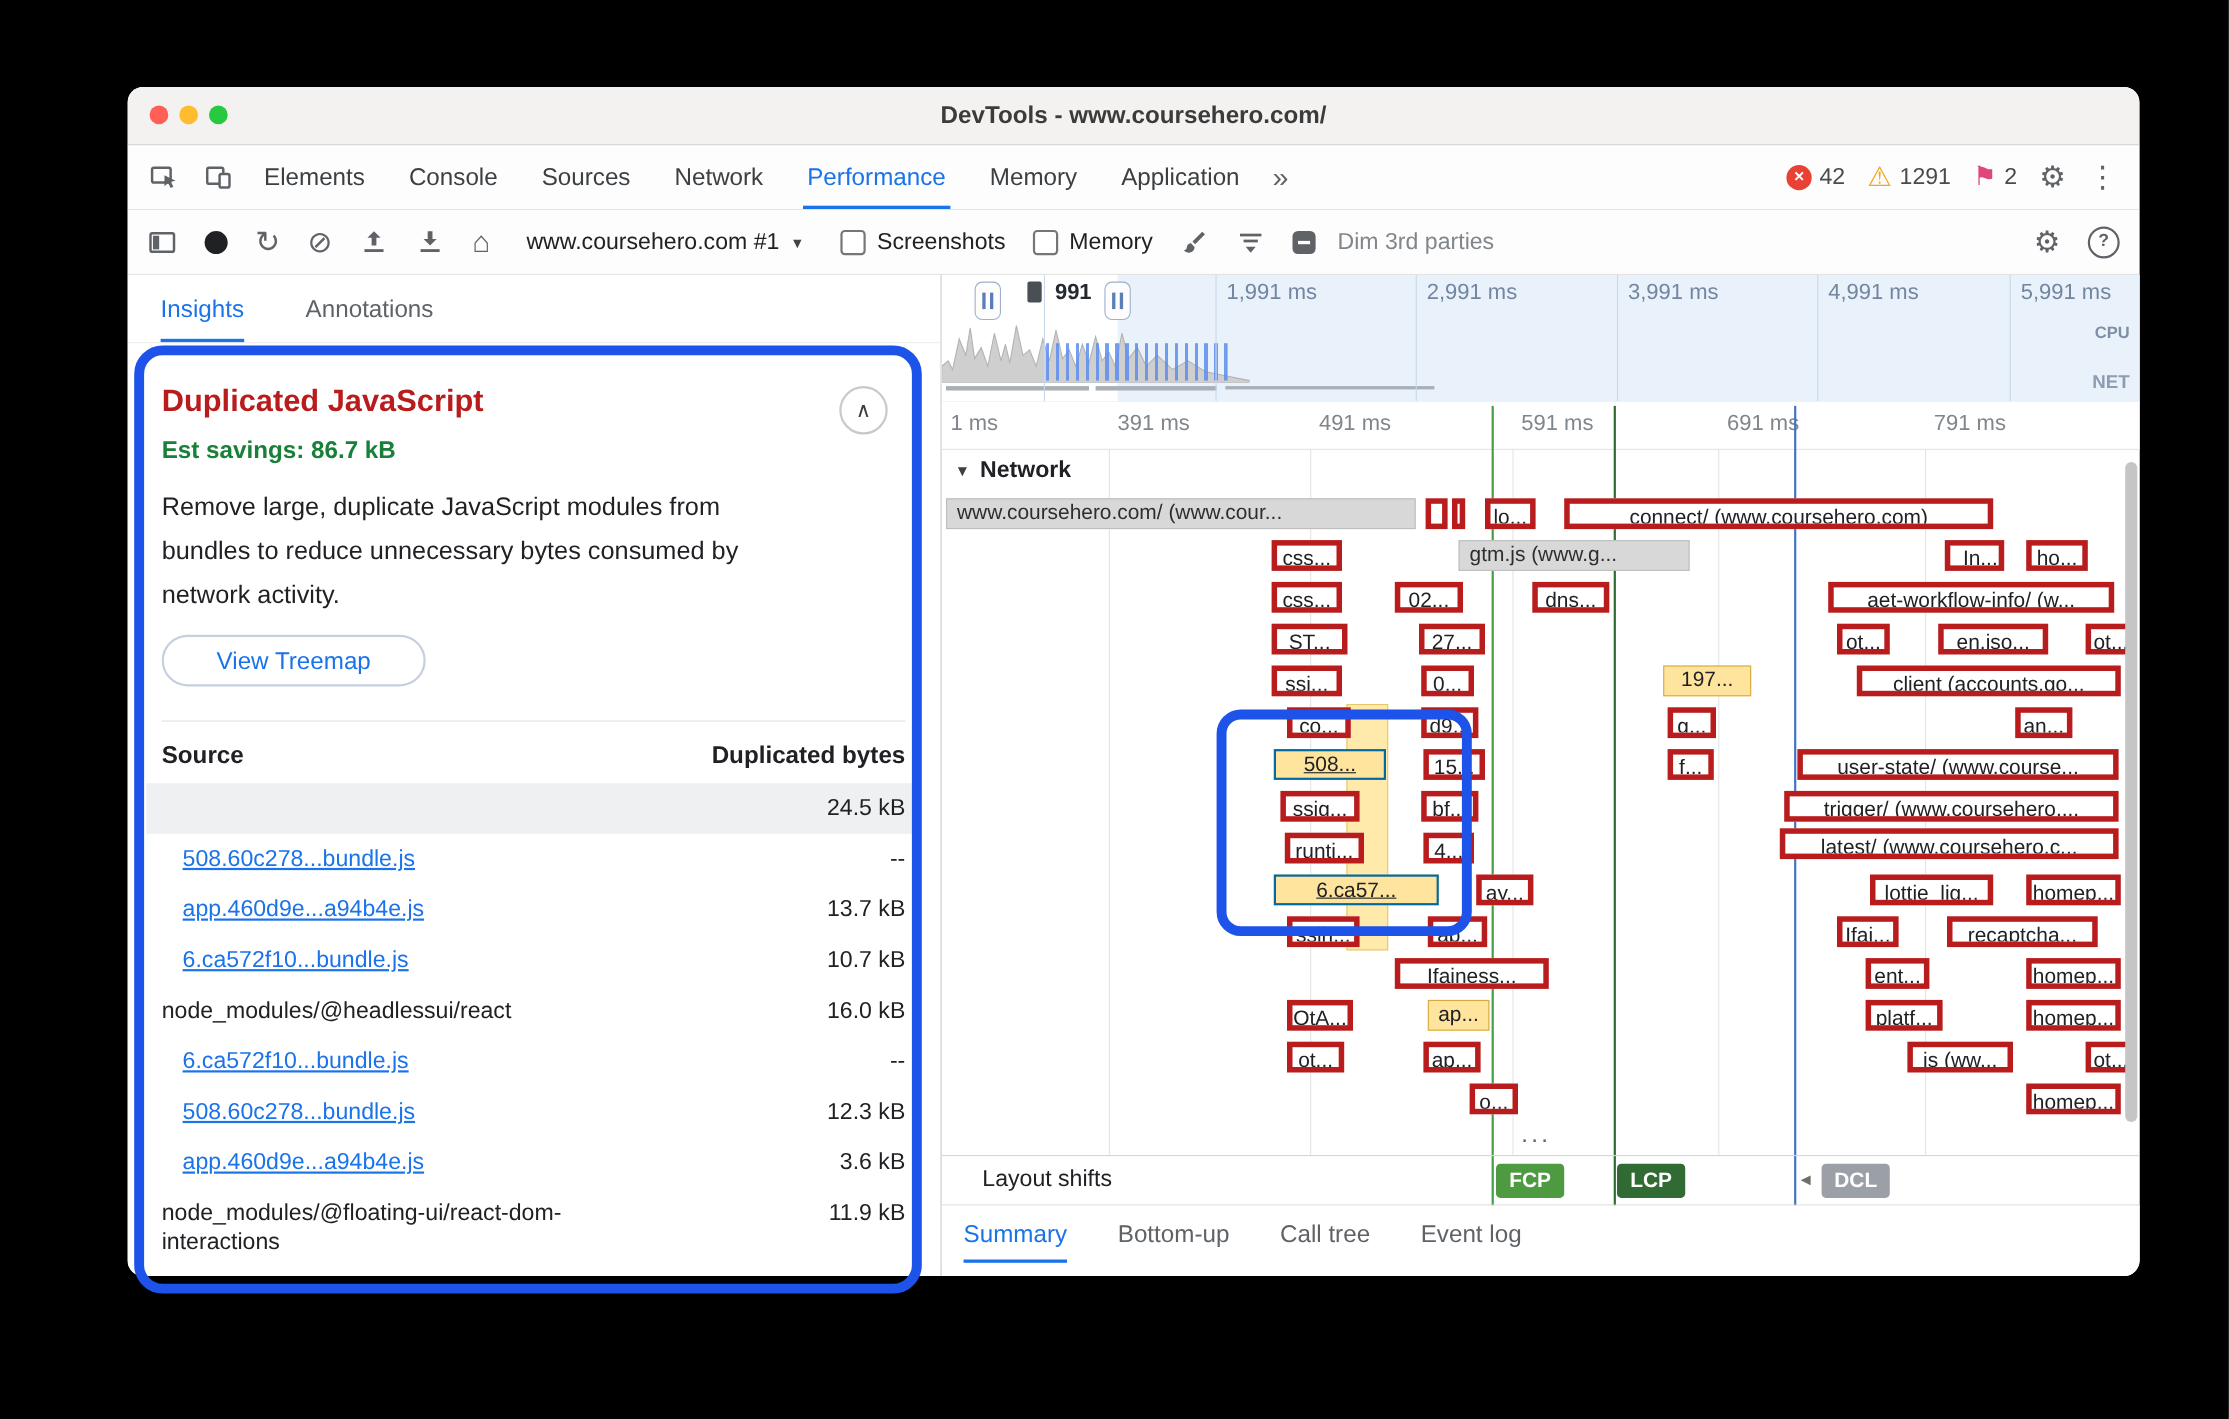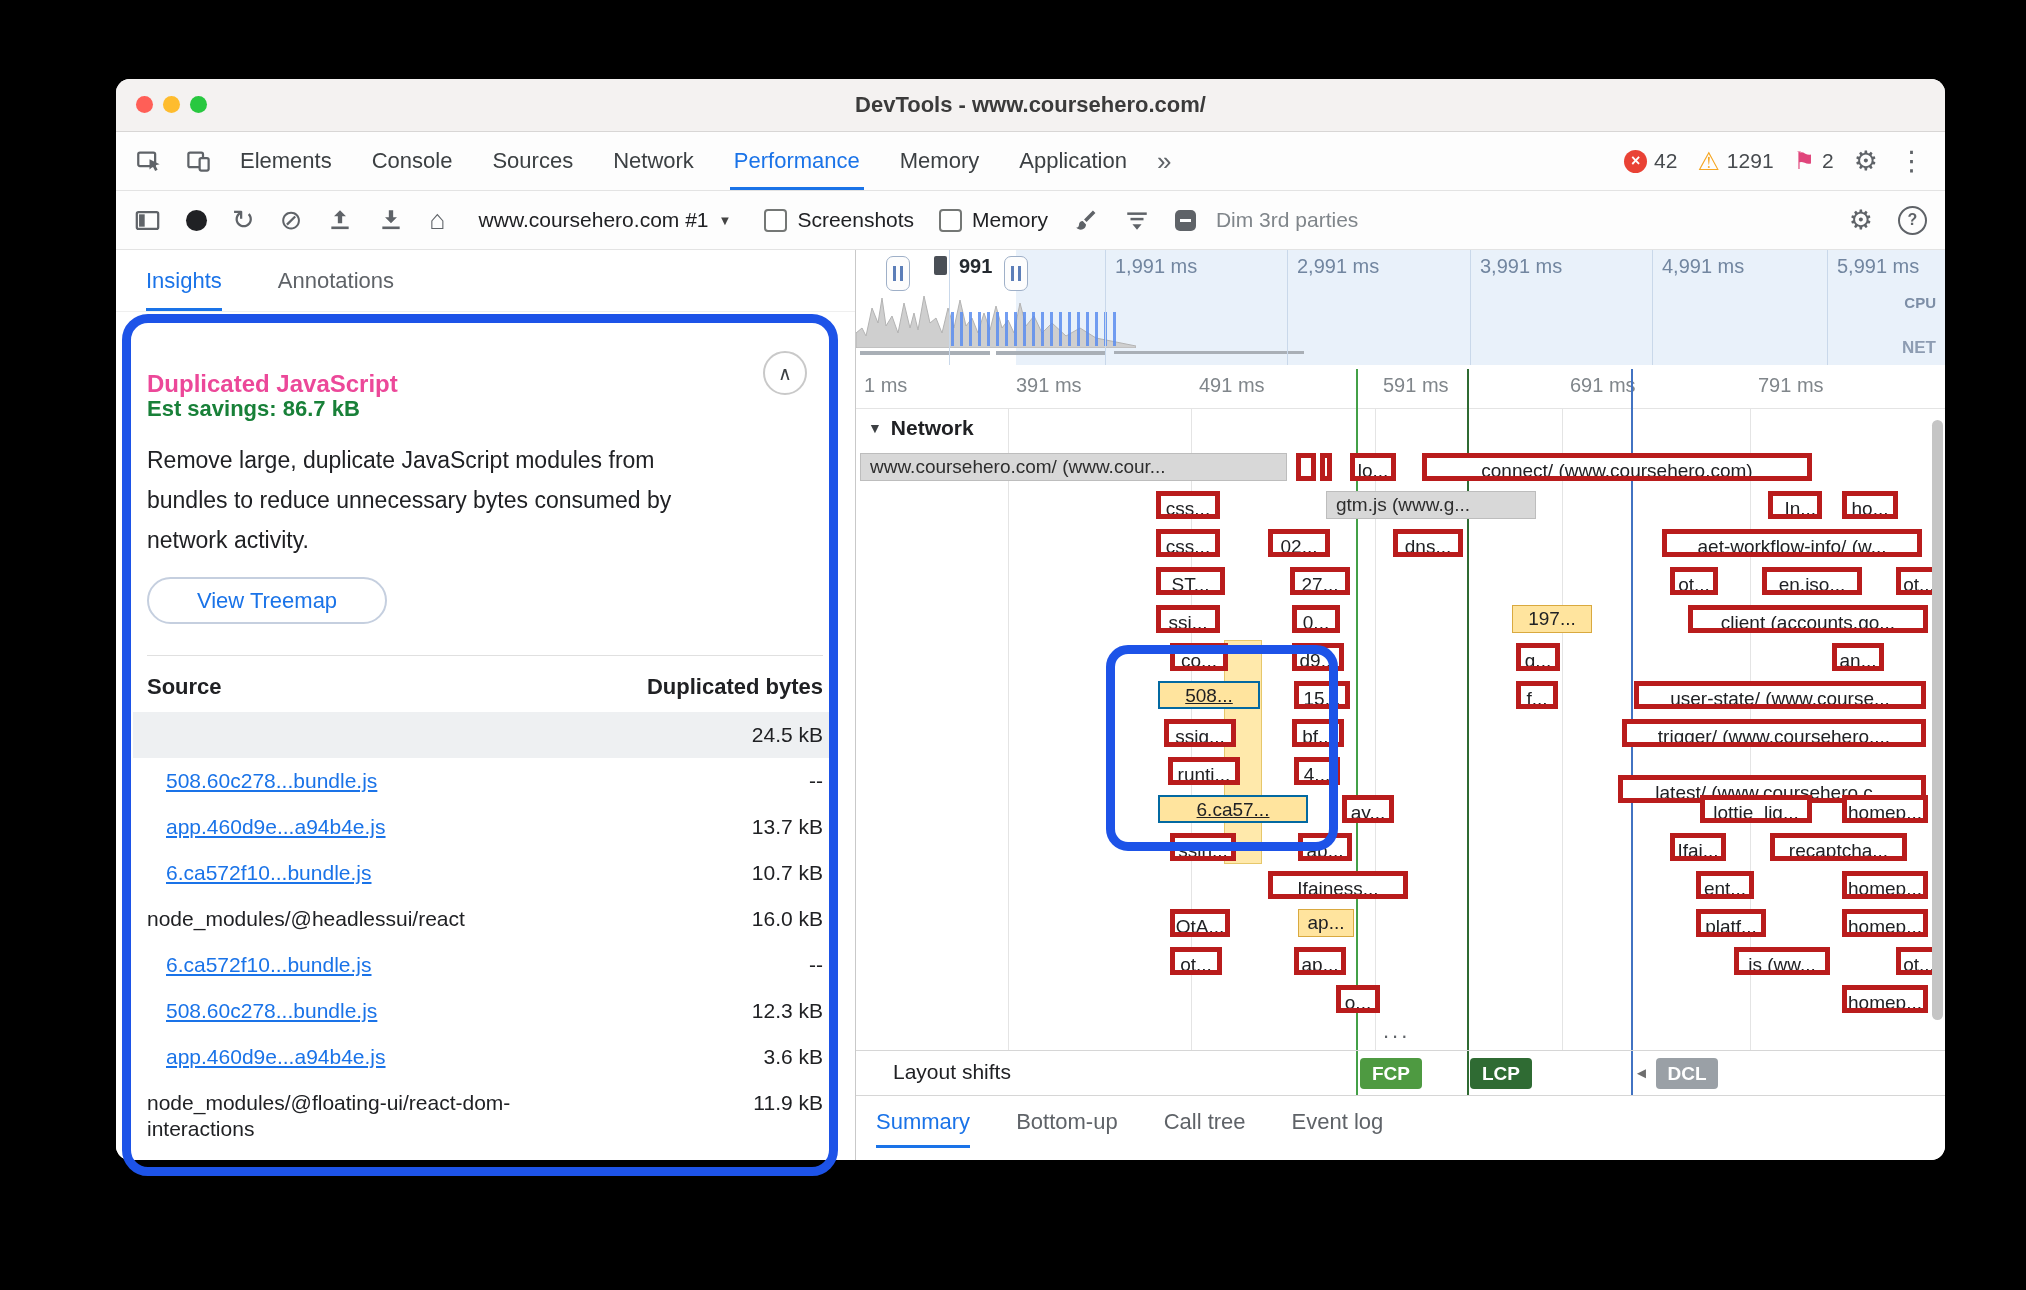--- a/index.html
+++ b/index.html
@@ -49,21 +49,21 @@
 
   
   .content{display:flex;height:911px;}
   .sidebar{position:relative;width:739px;height:911px;background:#fff;overflow:hidden;flex:none;}
   .side-tabs{height:61px;display:flex;align-items:center;padding-left:30px;gap:56px;border-bottom:1px solid #efefef;}
   .stab{height:61px;display:flex;align-items:center;position:relative;font-size:22px;color:#5f6368;}
   .stab.active{color:#1a73e8;}
   .stab.active::after{content:"";position:absolute;left:0;right:0;bottom:0;height:3px;background:#1a73e8;}
 
   
-  .c-title{position:absolute;left:31px;top:99px;font-size:24px;font-weight:bold;color:#ec4899;margin-top:21px;}
+  .c-title{position:absolute;left:31px;top:99px;font-size:28px;font-weight:bold;color:#b91c1c;}
   .c-collapse{position:absolute;left:647px;top:101px;width:44px;height:44px;border:2px solid #c9c9c9;border-radius:50%;
               display:flex;align-items:center;justify-content:center;font-size:19px;color:#3c4043;box-sizing:border-box;}
   .c-savings{position:absolute;left:31px;top:146px;font-size:22px;font-weight:bold;color:#188038;}
   .c-desc{position:absolute;left:31px;top:190px;width:580px;font-size:23px;line-height:40px;color:#202124;}
   .c-btn{position:absolute;left:31px;top:327px;width:240px;height:47px;border:2px solid #c5cfdf;border-radius:25px;
          display:flex;align-items:center;justify-content:center;font-size:22px;color:#1a73e8;box-sizing:border-box;background:#fff;}
   .c-div{position:absolute;left:31px;top:405px;width:676px;height:1px;background:#e0e0e0;}
   .c-thead{position:absolute;left:31px;top:424px;width:676px;display:flex;justify-content:space-between;
            font-size:22px;font-weight:bold;color:#202124;}
   #insight-rows{position:absolute;left:31px;top:462px;width:676px;}
@@ -388,21 +388,21 @@
             <div class="seg s-b" style="left: 976px; width: 52px; top: 235px;">an...</div>
             <div class="seg s-r" style="left: 302px; width: 102px; top: 273px;">508...</div>
             <div class="seg s-b" style="left: 438px; width: 56px; top: 273px;">15...</div>
             <div class="seg s-b" style="left: 660px; width: 42px; top: 273px;">f...</div>
             <div class="seg s-b" style="left: 778px; width: 292px; top: 273px;">user-state/ (www.course...</div>
             <div class="seg s-b" style="left: 308px; width: 72px; top: 311px;">ssig...</div>
             <div class="seg s-b" style="left: 436px; width: 52px; top: 311px;">bf...</div>
             <div class="seg s-b" style="left: 766px; width: 304px; top: 311px;">trigger/ (www.coursehero....</div>
             <div class="seg s-b" style="left: 312px; width: 72px; top: 349px;">runti...</div>
             <div class="seg s-b" style="left: 438px; width: 46px; top: 349px;">4...</div>
-            <div class="seg s-b" style="left: 762px; width: 308px; top: 367px;">latest/ (www.coursehero.c...</div>
+            <div class="seg s-b" style="left: 762px; width: 308px; top: 345px;">latest/ (www.coursehero.c...</div>
             <div class="seg s-r" style="left: 302px; width: 150px; top: 387px;">6.ca57...</div>
             <div class="seg s-b" style="left: 486px; width: 52px; top: 387px;">ay...</div>
             <div class="seg s-b" style="left: 844px; width: 112px; top: 387px;">lottie_lig...</div>
             <div class="seg s-b" style="left: 986px; width: 86px; top: 387px;">homep...</div>
             <div class="seg s-b" style="left: 314px; width: 66px; top: 425px;">ssih...</div>
             <div class="seg s-b" style="left: 442px; width: 54px; top: 425px;">ap...</div>
             <div class="seg s-b" style="left: 814px; width: 56px; top: 425px;">Ifai...</div>
             <div class="seg s-b" style="left: 914px; width: 137px; top: 425px;">recaptcha...</div>
             <div class="seg s-b" style="left: 412px; width: 140px; top: 463px;">Ifainess...</div>
             <div class="seg s-b" style="left: 840px; width: 58px; top: 463px;">ent...</div>

